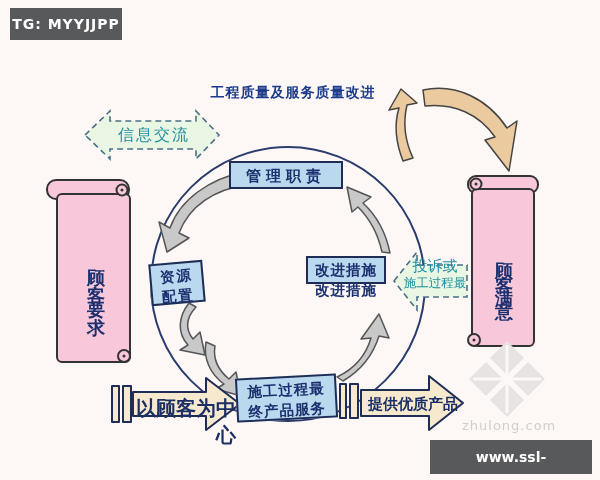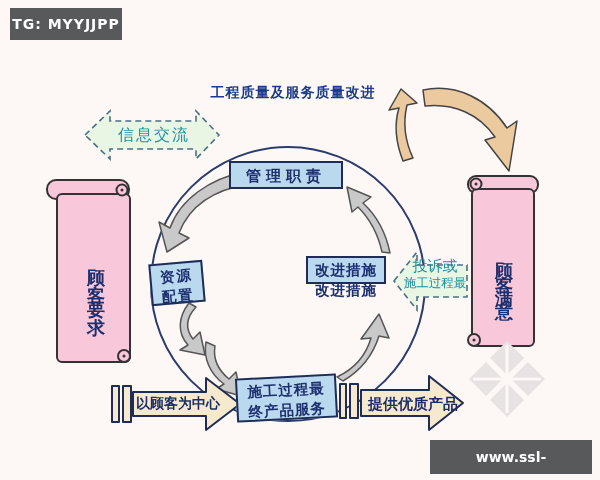--- a/index.html
+++ b/index.html
@@ -109,17 +109,18 @@
     <div class="l" style="letter-spacing:1px;">终产品服务</div>
   </div>
 
   <div class="abs teal" style="left:104px;top:125px;width:100px;font-size:16px;letter-spacing:2px;">信息交流</div>
   <div class="abs teal" style="left:404px;top:258px;width:62px;font-size:15px;line-height:16px;">投诉或</div>
   <div class="abs teal" style="left:400px;top:275px;width:70px;font-size:12.5px;line-height:16px;">施工过程最</div>
 
   <div class="abs vtext" style="left:84px;top:212px;height:150px;">顾客要求</div>
   <div class="abs vtext" style="left:492px;top:204px;height:140px;letter-spacing:13px;">顾客满意</div>
 
-  <div class="abs navy" style="left:136px;top:395px;width:100px;font-size:14px;text-align:left;">以顾客为中心</div>
+  <div class="abs navy" style="left:136px;top:395px;width:100px;font-size:20px;text-align:right;">以顾客为中心</div>
   <div class="abs navy" style="left:362px;top:395px;width:96px;font-size:15px;text-align:right;">提供优质产品</div>
 
+  <div class="abs wm" style="left:462px;top:418px;width:92px;">zhulong.com</div>
 
 </div>
 
 </body></html>

